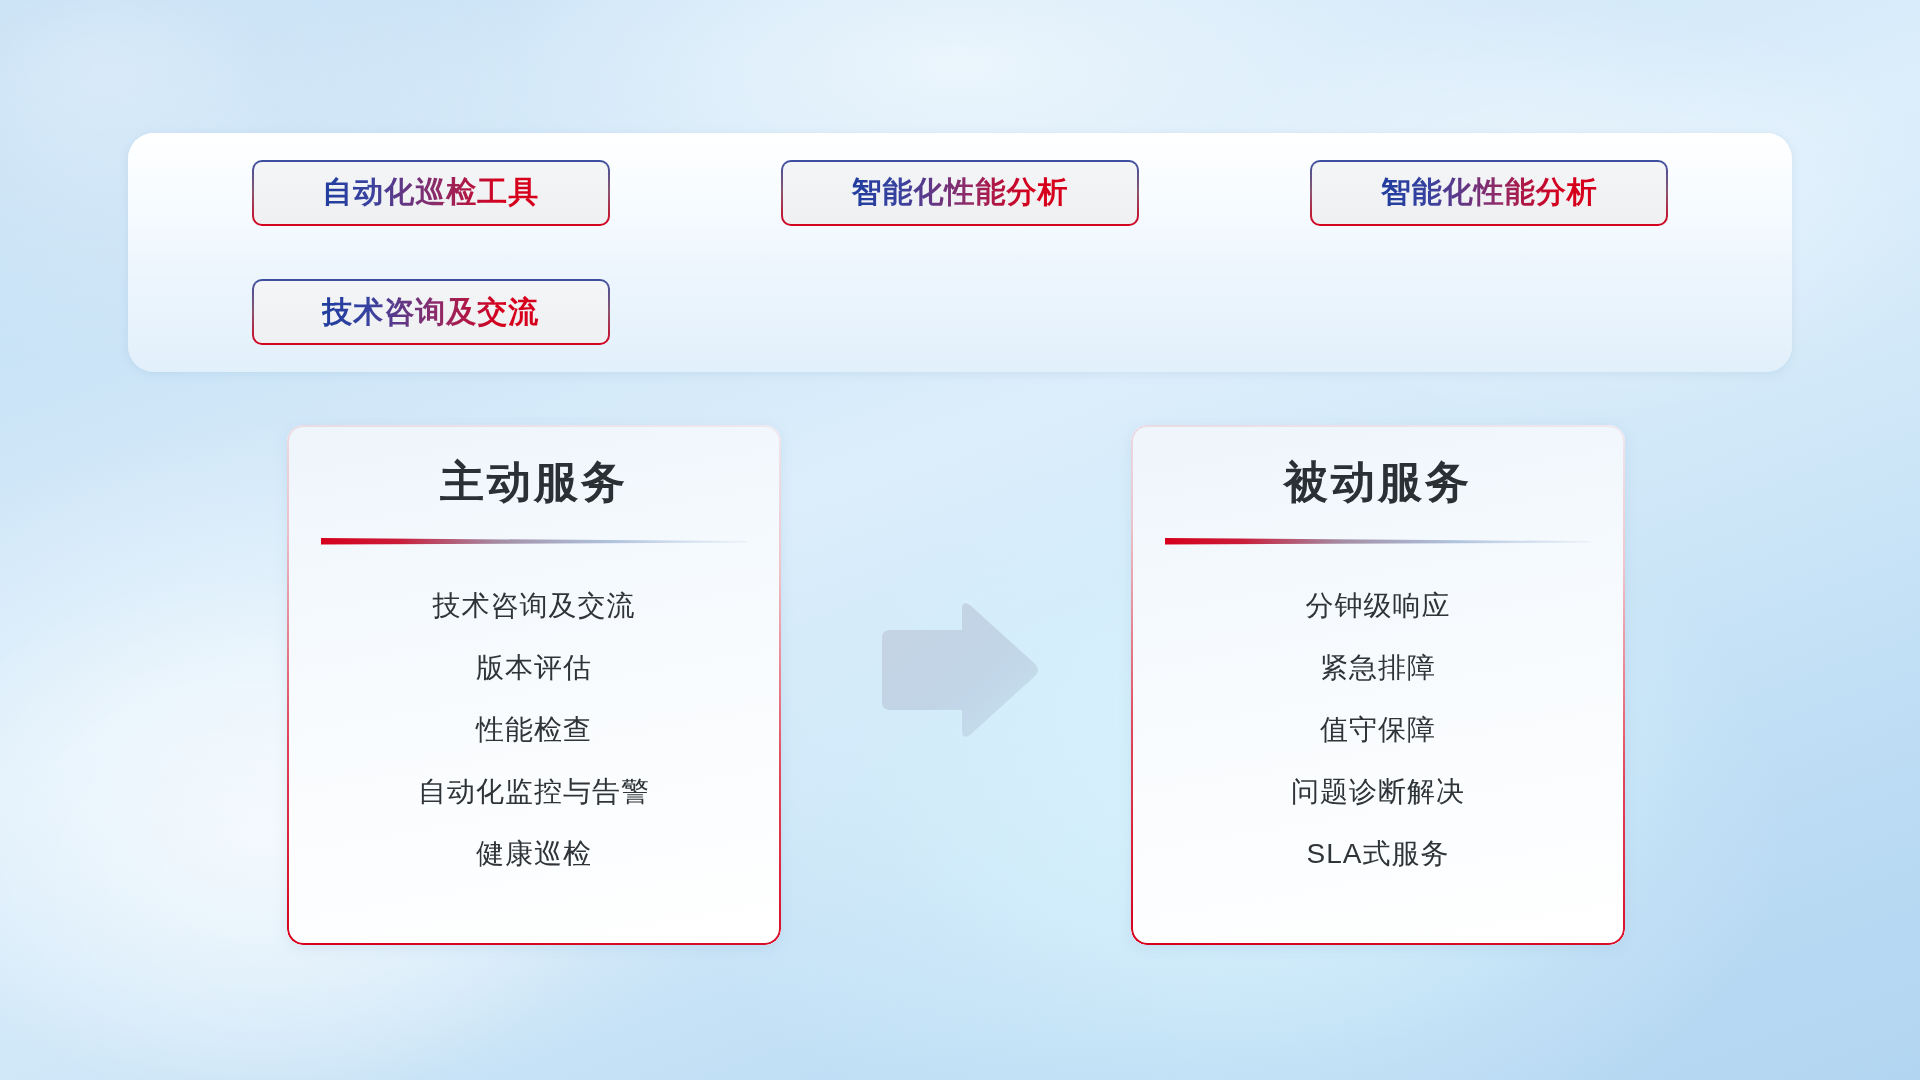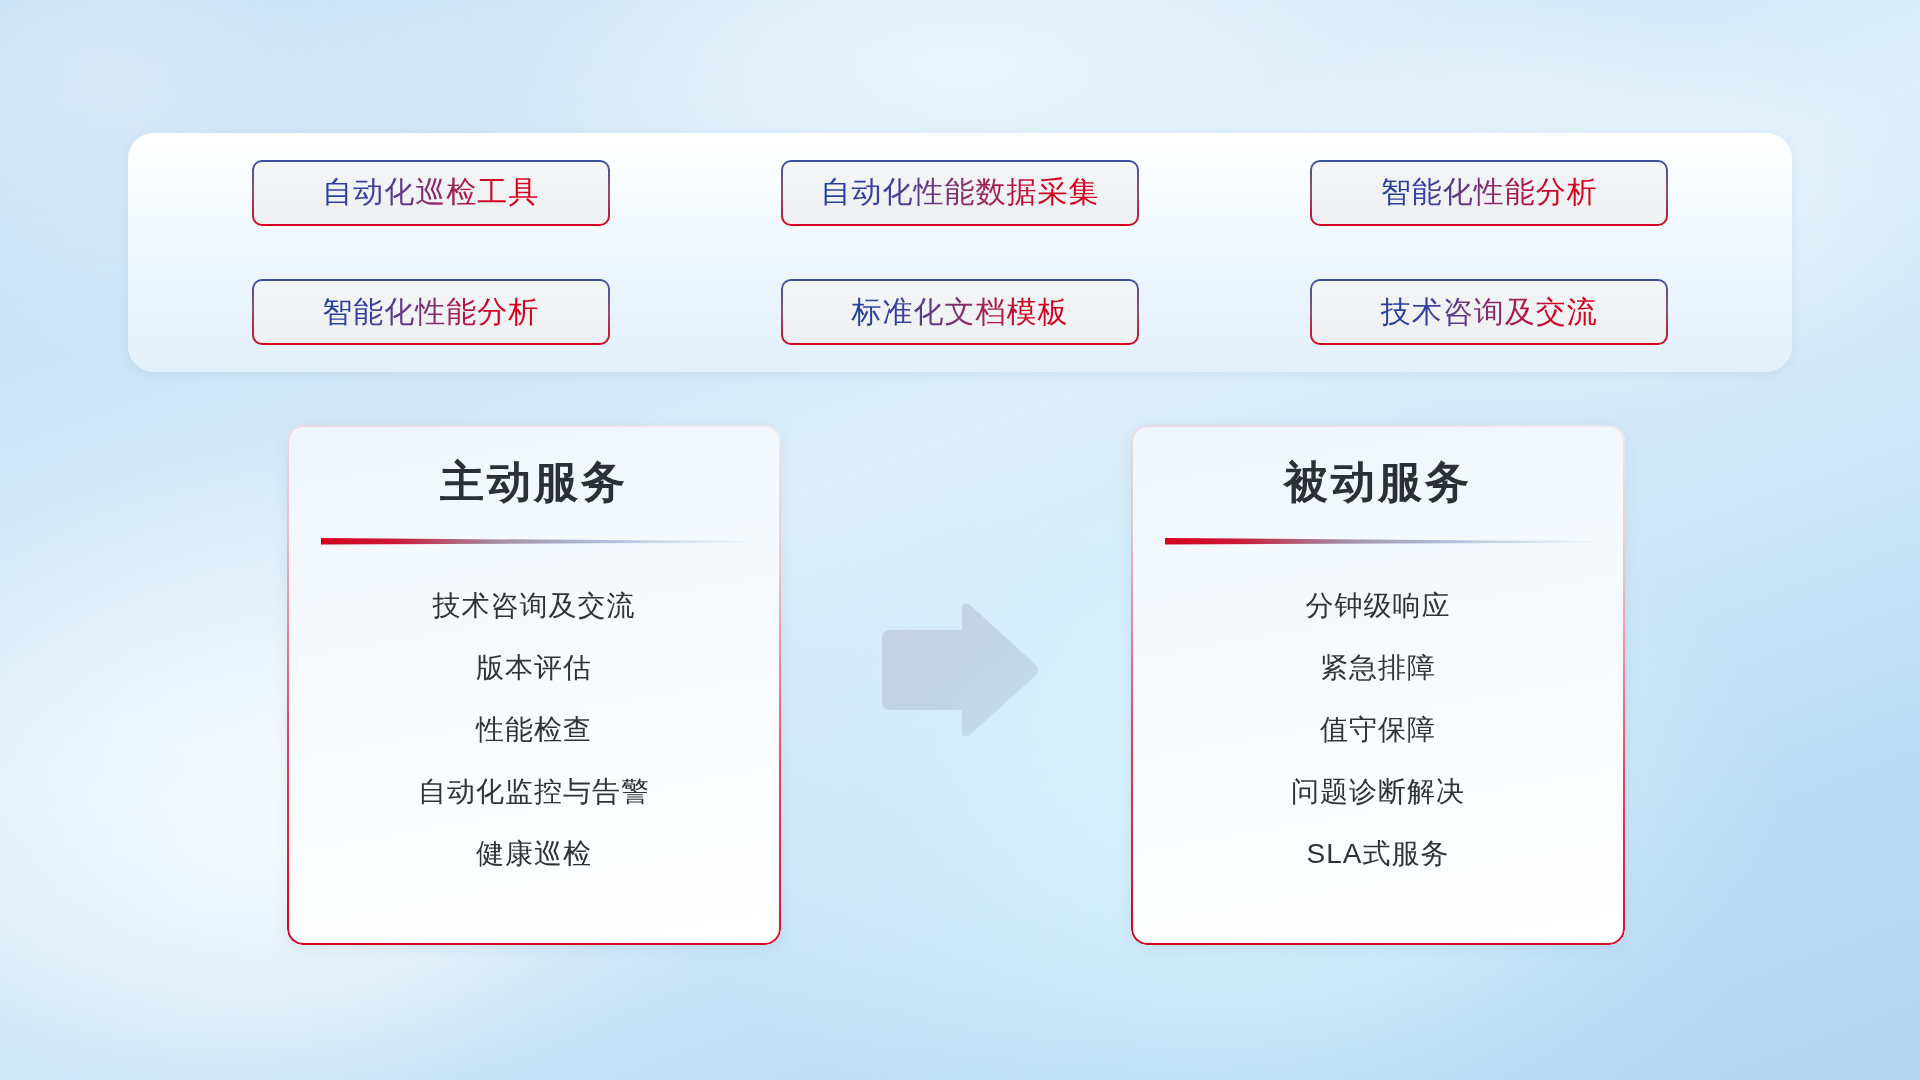--- a/index.html
+++ b/index.html
@@ -85,21 +85,21 @@
     height: 100%;
     border-radius: 8px;
     background: linear-gradient(180deg, #f4f5f6 0%, #f1f2f3 55%, #eef0f1 100%);
     display: flex;
     align-items: center;
     justify-content: center;
     box-sizing: border-box;
   }
   .pill-label {
     font-size: 30px;
-    font-weight: 400;
+    font-weight: 700;
     letter-spacing: 1px;
     background: linear-gradient(90deg, #1f3d9e 0%, #3842a0 22%, #8f2a67 54%, #d6001c 82%, #d6001c 100%);
     -webkit-background-clip: text;
     background-clip: text;
     color: transparent;
     -webkit-text-fill-color: transparent;
     white-space: nowrap;
   }
 
   
@@ -185,43 +185,33 @@
 
   <div id="top-panel">
     <div id="pill-grid">
 
       <div class="pill">
         <div class="pill-inner">
           <span class="pill-label">自动化巡检工具</span>
         </div>
       </div>
 
-      <div class="pill">
-        <div class="pill-inner">
-          <span class="pill-label">自动化性能数据采集</span>
-        </div>
-      </div>
 
       <div class="pill">
         <div class="pill-inner">
           <span class="pill-label">智能化性能分析</span>
         </div>
       </div>
 
       <div class="pill">
         <div class="pill-inner">
           <span class="pill-label">智能化性能分析</span>
         </div>
       </div>
 
-      <div class="pill">
-        <div class="pill-inner">
-          <span class="pill-label">标准化文档模板</span>
-        </div>
-      </div>
 
       <div class="pill">
         <div class="pill-inner">
           <span class="pill-label">技术咨询及交流</span>
         </div>
       </div>
 
     </div>
   </div>
 

